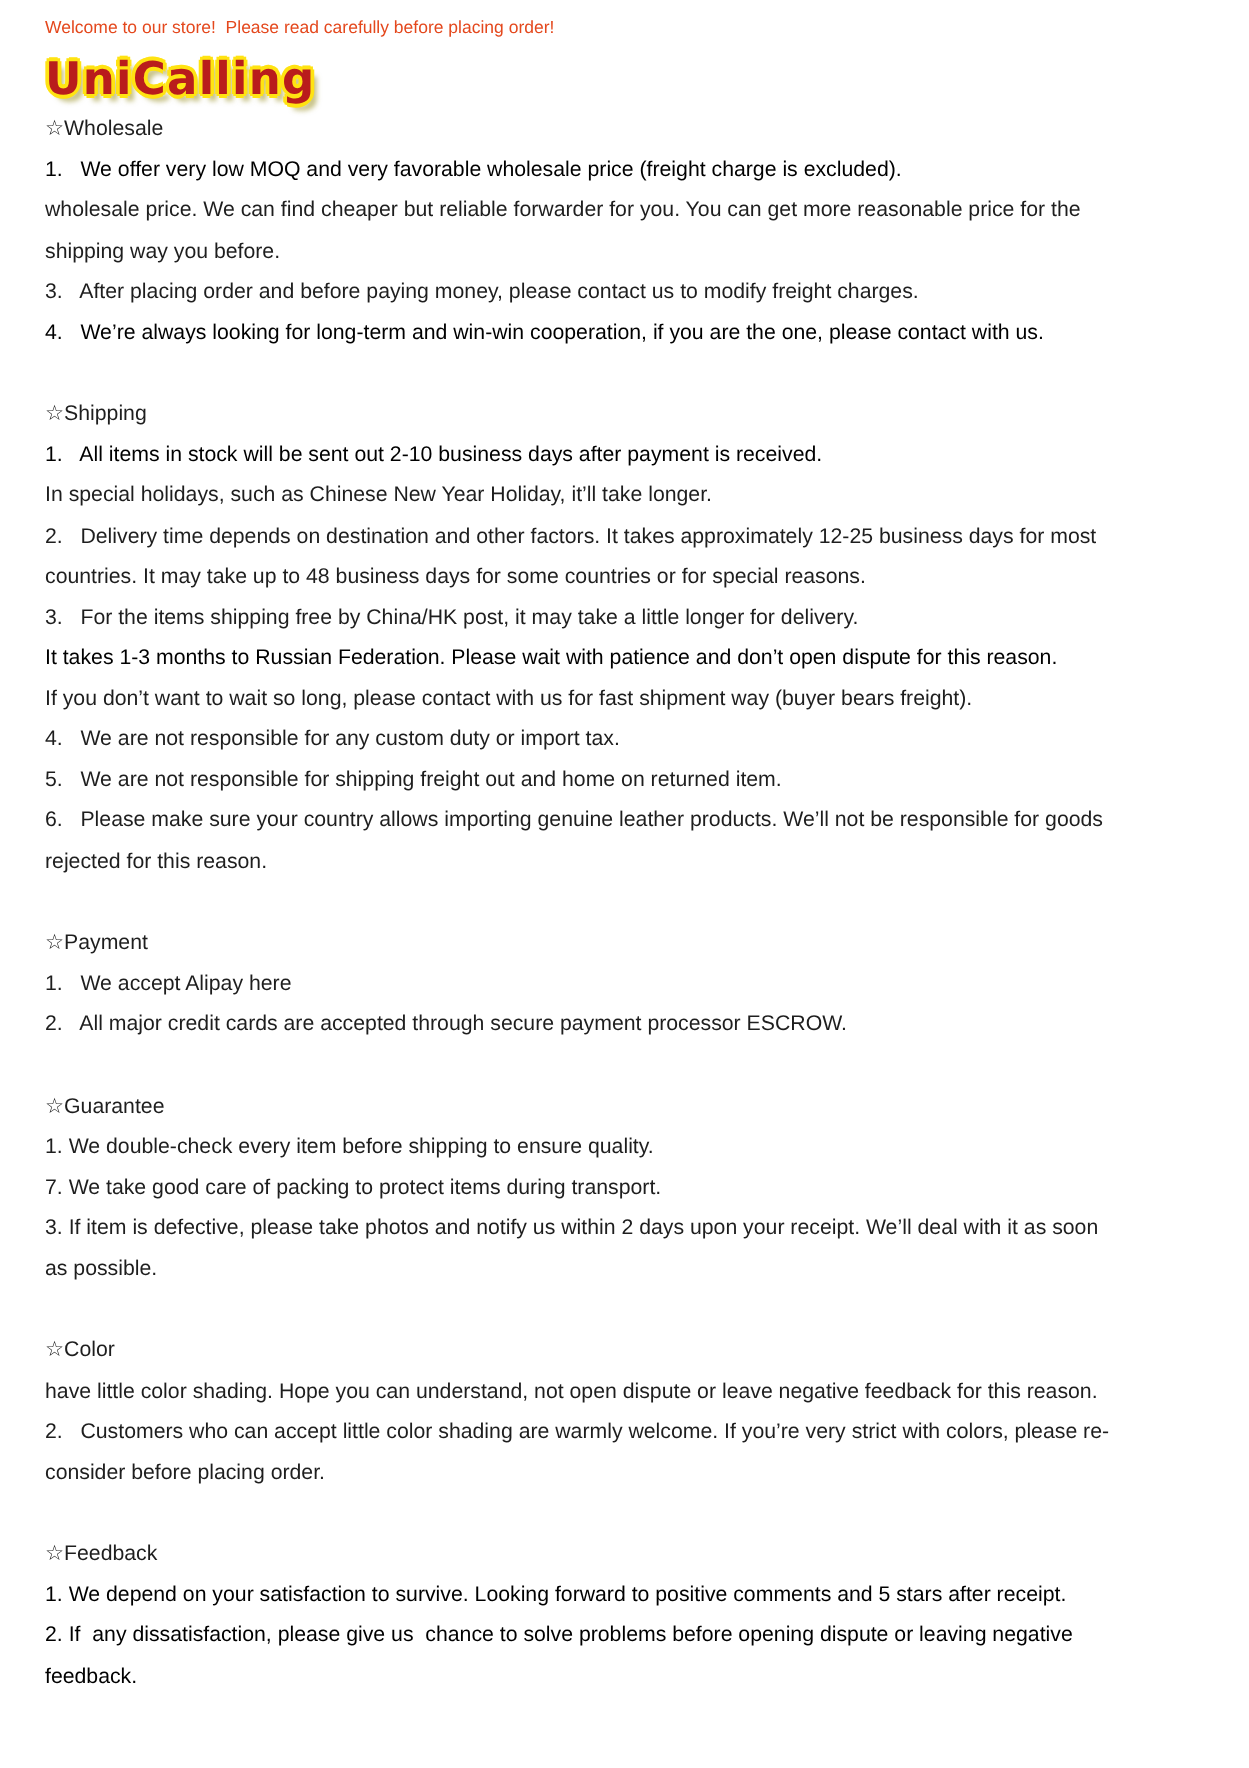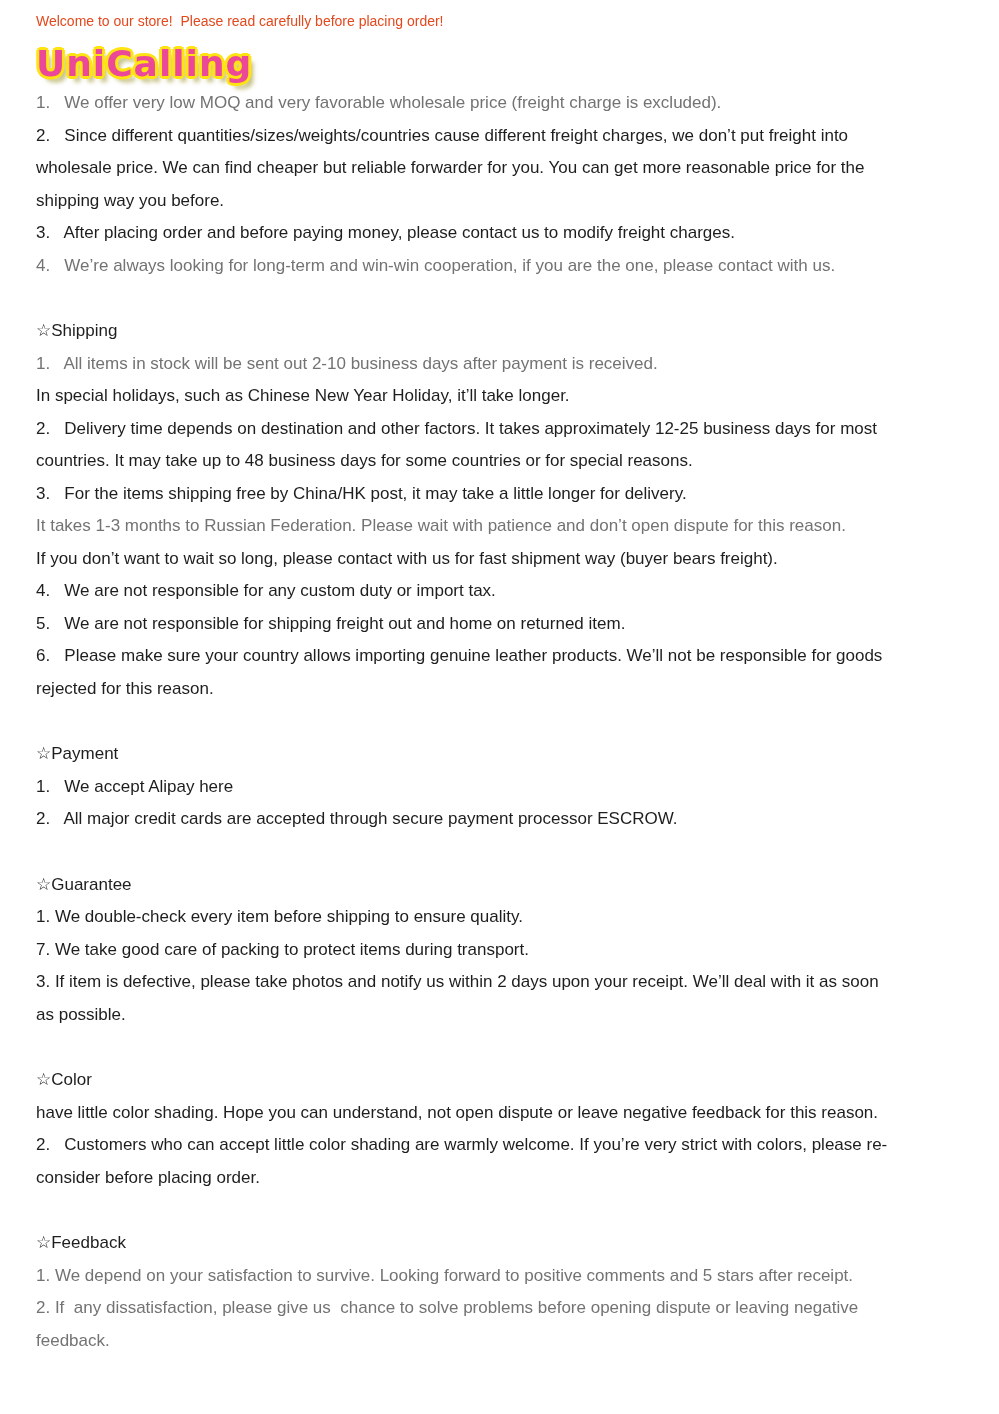--- a/index.html
+++ b/index.html
@@ -8,50 +8,50 @@
     font-family:"Liberation Sans","DejaVu Sans",sans-serif;
     color:#1e1e1e;overflow:hidden;
   }
   .page{padding:8px 20px 0 36px;}
   .page-title{
     font-size:14px;line-height:27px;color:#e4481d;white-space:pre-wrap;
   }
   .logo{height:48px;display:flex;align-items:center;margin-top:4px;}
   .logo-text{
     font-family:"DejaVu Sans",sans-serif;font-weight:bold;font-size:36px;
-    color:#ec4899;letter-spacing:1px;
+    color:#b91c1c;letter-spacing:1px;
     text-shadow:
       3px 0 0 #ffe312,-3px 0 0 #ffe312,0 3px 0 #ffe312,0 -3px 0 #ffe312,
       2px 2px 0 #ffe312,-2px -2px 0 #ffe312,2px -2px 0 #ffe312,-2px 2px 0 #ffe312,
       5px 6px 4px rgba(150,140,30,0.55);
     text-align: right;
   }
   .section{margin-top:33px;}
   .section.first{margin-top:0;}
   .heading,.line{
     font-size:17px;line-height:32.5px;white-space:pre-wrap;
   }
   .heading{color:#1e1e1e;}
-  .line[data-color="orange"]{color:#737373;}
+  .line[data-color="orange"]{color:#000000;}
   .line[data-color="black"]{color:#1e1e1e;}
 </style>
 </head>
 <body>
 
 <div class="page">
 
   <div class="page-title">Welcome to our store!  Please read carefully before placing order!</div>
 
   <div class="logo">
     <span class="logo-text">UniCalling</span>
   </div>
 
   <div class="section first">
+    <div class="heading">☆Wholesale</div>
     <div class="line" data-color="orange">1.   We offer very low MOQ and very favorable wholesale price (freight charge is excluded).</div>
-    <div class="line" data-color="black">2.   Since different quantities/sizes/weights/countries cause different freight charges, we don’t put freight into</div>
     <div class="line" data-color="black">wholesale price. We can find cheaper but reliable forwarder for you. You can get more reasonable price for the</div>
     <div class="line" data-color="black">shipping way you before.</div>
     <div class="line" data-color="black">3.   After placing order and before paying money, please contact us to modify freight charges.</div>
     <div class="line" data-color="orange">4.   We’re always looking for long-term and win-win cooperation, if you are the one, please contact with us.</div>
   </div>
 
   <div class="section">
     <div class="heading">☆Shipping</div>
     <div class="line" data-color="orange">1.   All items in stock will be sent out 2-10 business days after payment is received.</div>
     <div class="line" data-color="black">In special holidays, such as Chinese New Year Holiday, it’ll take longer.</div>

